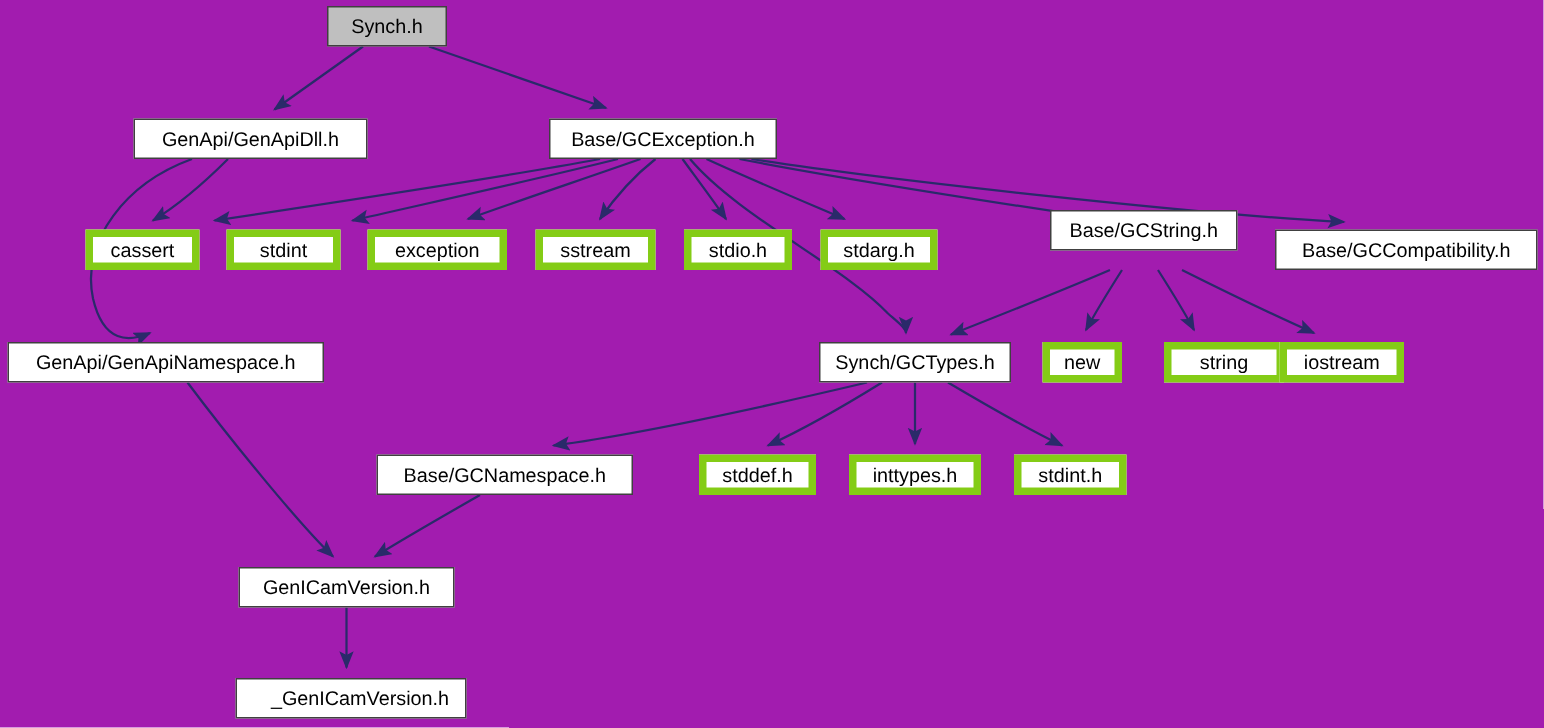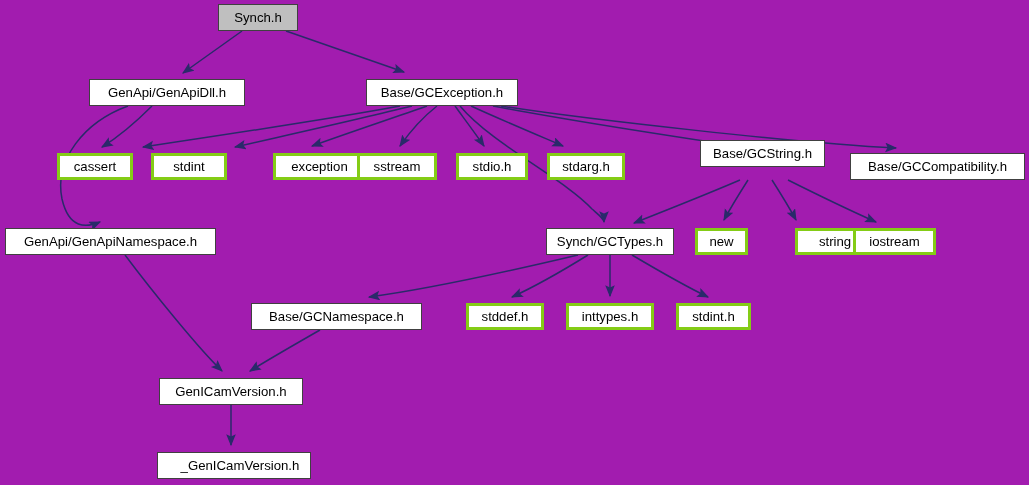--- a/index.html
+++ b/index.html
@@ -22,21 +22,21 @@
     width: 1029px;
     height: 485px;
   }
   .node-box {
     position: absolute;
     box-sizing: border-box;
     display: flex;
     align-items: center;
     justify-content: center;
     background: #ffffff;
-    border: 3px solid #84cc16;
+    border: 5px solid #84cc16;
     color: #000000;
     font-size: 13.2px;
     line-height: 1;
     white-space: nowrap;
     letter-spacing: 0px;
   }
   .node-box.project {
     border: 1.4px solid #404040;
   }
   .node-box.current {
@@ -95,21 +95,21 @@
       </div>
       <div class="node-box project" style="left: 366px; top: 79px; width: 152px; height: 27px;">
         <span class="node-label">Base/GCException.h</span>
       </div>
       <div class="node-box system" style="left: 57px; top: 153px; width: 76px; height: 27px;">
         <span class="node-label">cassert</span>
       </div>
       <div class="node-box system" style="left: 151px; top: 153px; width: 76px; height: 27px;">
         <span class="node-label">stdint</span>
       </div>
-      <div class="node-box system" style="left: 245px; top: 153px; width: 93px; height: 27px; margin-left: 28px;">
+      <div class="node-box system" style="left: 245px; top: 153px; width: 93px; height: 27px;">
         <span class="node-label">exception</span>
       </div>
       <div class="node-box system" style="left: 357px; top: 153px; width: 80px; height: 27px;">
         <span class="node-label">sstream</span>
       </div>
       <div class="node-box system" style="left: 456px; top: 153px; width: 72px; height: 27px;">
         <span class="node-label">stdio.h</span>
       </div>
       <div class="node-box system" style="left: 547px; top: 153px; width: 78px; height: 27px;">
         <span class="node-label">stdarg.h</span>
@@ -122,21 +122,21 @@
       </div>
       <div class="node-box project" style="left: 5px; top: 228px; width: 211px; height: 27px;">
         <span class="node-label">GenApi/GenApiNamespace.h</span>
       </div>
       <div class="node-box project" style="left: 546px; top: 228px; width: 128px; height: 27px;">
         <span class="node-label">Synch/GCTypes.h</span>
       </div>
       <div class="node-box system" style="left: 695px; top: 228px; width: 53px; height: 27px;">
         <span class="node-label">new</span>
       </div>
-      <div class="node-box system" style="left: 795px; top: 228px; width: 80px; height: 27px;">
+      <div class="node-box system" style="left: 776px; top: 228px; width: 80px; height: 27px;">
         <span class="node-label">string</span>
       </div>
       <div class="node-box system" style="left: 853px; top: 228px; width: 83px; height: 27px;">
         <span class="node-label">iostream</span>
       </div>
       <div class="node-box project" style="left: 251px; top: 303px; width: 171px; height: 27px;">
         <span class="node-label">Base/GCNamespace.h</span>
       </div>
       <div class="node-box system" style="left: 466px; top: 303px; width: 78px; height: 27px;">
         <span class="node-label">stddef.h</span>

